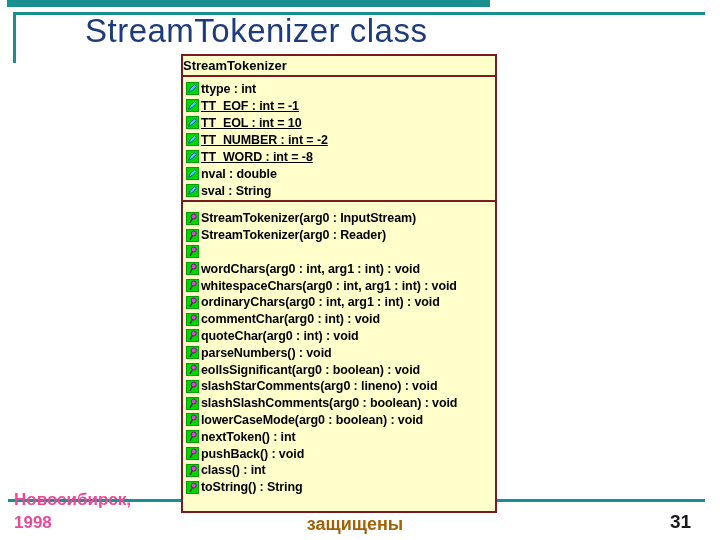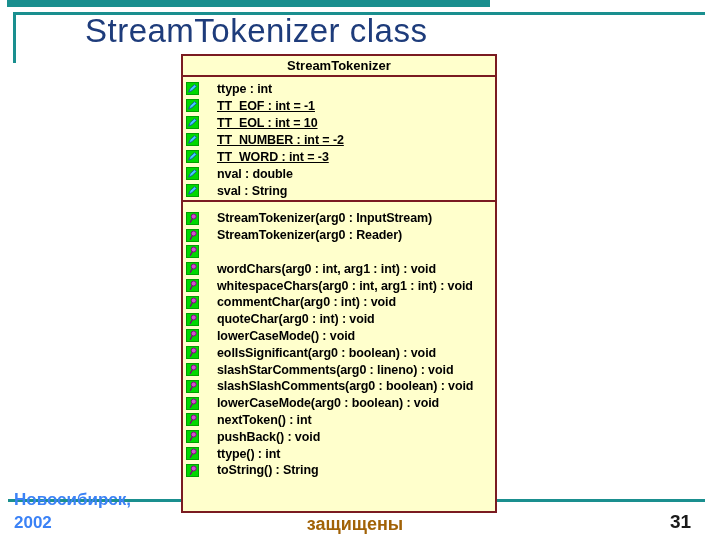--- a/index.html
+++ b/index.html
@@ -17,42 +17,42 @@
     position:absolute;left:85px;top:12px;margin:0;
     font-size:33px;font-weight:normal;letter-spacing:.5px;color:#1E3C7B;white-space:nowrap;
   }
   
   .uml-box{
     position:absolute;left:181px;top:54px;width:316px;height:459px;
     background:#FFFFCC;border:2px solid #7A1B21;box-sizing:border-box;
     z-index:2;display:flex;flex-direction:column;
   }
   .uml-header{
-    height:19px;line-height:19px;text-align:center;
+    height:19px;line-height:19px;text-align:left;
     font-size:13px;font-weight:bold;color:#000;
     border-bottom:2px solid #7A1B21;flex:0 0 auto;
   }
   .uml-fields{
     flex:0 0 auto;height:120px;padding-top:3px;box-sizing:content-box;
     border-bottom:2px solid #7A1B21;overflow:hidden;
   }
   .uml-methods{flex:1 1 auto;padding-top:8px;overflow:hidden;}
   .row{display:flex;align-items:center;padding-left:3px;overflow:hidden;}
   .field-row{height:17px;}
   .method-row{height:16.8px;}
   .icon{flex:0 0 13px;width:13px;height:13px;line-height:0;}
   .row-label{
-    margin-left:18px;font-size:12.5px;font-weight:bold;color:#000;
+    margin-left:2px;font-size:12.5px;font-weight:bold;color:#000;
     white-space:nowrap;letter-spacing:-0.1px;
   }
   .row-label.static{text-decoration:underline;}
   
   .footer-left{
     position:absolute;left:14px;top:488px;z-index:3;
-    font-size:17px;font-weight:bold;line-height:23px;color:#3b82f6;
+    font-size:17px;font-weight:bold;line-height:23px;color:#ec4899;
   }
   .footer-center{
     position:absolute;left:275px;top:514px;width:160px;z-index:0;
     text-align:center;font-size:18px;font-weight:bold;color:#a16207;
   }
   .page-number{
     position:absolute;left:670px;top:511px;z-index:3;
     font-size:19px;font-weight:bold;color:#1A1A1A;
   }
 </style>
@@ -96,21 +96,21 @@
               <rect x="0.5" y="0.5" width="12" height="12" fill="#00D800" stroke="#00A000" stroke-width="1"></rect>
               <path d="M2.6 10.2 L4.2 6.6 L8.6 2.6 L10.4 4.6 L6.1 8.6 Z" fill="#44CCFF" stroke="#1A4F9C" stroke-width="0.9"></path>
             </svg></span>
           <span class="row-label static">TT_NUMBER : int = -2</span>
         </div>
         <div class="row field-row">
           <span class="icon"><svg width="13" height="13" viewBox="0 0 13 13">
               <rect x="0.5" y="0.5" width="12" height="12" fill="#00D800" stroke="#00A000" stroke-width="1"></rect>
               <path d="M2.6 10.2 L4.2 6.6 L8.6 2.6 L10.4 4.6 L6.1 8.6 Z" fill="#44CCFF" stroke="#1A4F9C" stroke-width="0.9"></path>
             </svg></span>
-          <span class="row-label static">TT_WORD : int = -3</span>
+          <span class="row-label static">TT_WORD : int = -8</span>
         </div>
         <div class="row field-row">
           <span class="icon"><svg width="13" height="13" viewBox="0 0 13 13">
               <rect x="0.5" y="0.5" width="12" height="12" fill="#00D800" stroke="#00A000" stroke-width="1"></rect>
               <path d="M2.6 10.2 L4.2 6.6 L8.6 2.6 L10.4 4.6 L6.1 8.6 Z" fill="#44CCFF" stroke="#1A4F9C" stroke-width="0.9"></path>
             </svg></span>
           <span class="row-label">nval : double</span>
         </div>
         <div class="row field-row">
           <span class="icon"><svg width="13" height="13" viewBox="0 0 13 13">
@@ -159,37 +159,45 @@
               <circle cx="7.7" cy="4.5" r="2.5" fill="#D24FD2" stroke="#7A007A" stroke-width="0.9"></circle>
             </svg></span>
           <span class="row-label">whitespaceChars(arg0 : int, arg1 : int) : void</span>
         </div>
         <div class="row method-row">
           <span class="icon"><svg width="13" height="13" viewBox="0 0 13 13">
               <rect x="0.5" y="0.5" width="12" height="12" fill="#00D800" stroke="#00A000" stroke-width="1"></rect>
               <path d="M6.2 6.9 L4.1 10.8" stroke="#7A007A" stroke-width="1.3" fill="none"></path>
               <circle cx="7.7" cy="4.5" r="2.5" fill="#D24FD2" stroke="#7A007A" stroke-width="0.9"></circle>
             </svg></span>
+          <span class="row-label">ordinaryChars(arg0 : int, arg1 : int) : void</span>
+        </div>
+        <div class="row method-row">
+          <span class="icon"><svg width="13" height="13" viewBox="0 0 13 13">
+              <rect x="0.5" y="0.5" width="12" height="12" fill="#00D800" stroke="#00A000" stroke-width="1"></rect>
+              <path d="M6.2 6.9 L4.1 10.8" stroke="#7A007A" stroke-width="1.3" fill="none"></path>
+              <circle cx="7.7" cy="4.5" r="2.5" fill="#D24FD2" stroke="#7A007A" stroke-width="0.9"></circle>
+            </svg></span>
           <span class="row-label">commentChar(arg0 : int) : void</span>
         </div>
         <div class="row method-row">
           <span class="icon"><svg width="13" height="13" viewBox="0 0 13 13">
               <rect x="0.5" y="0.5" width="12" height="12" fill="#00D800" stroke="#00A000" stroke-width="1"></rect>
               <path d="M6.2 6.9 L4.1 10.8" stroke="#7A007A" stroke-width="1.3" fill="none"></path>
               <circle cx="7.7" cy="4.5" r="2.5" fill="#D24FD2" stroke="#7A007A" stroke-width="0.9"></circle>
             </svg></span>
           <span class="row-label">quoteChar(arg0 : int) : void</span>
         </div>
         <div class="row method-row">
           <span class="icon"><svg width="13" height="13" viewBox="0 0 13 13">
               <rect x="0.5" y="0.5" width="12" height="12" fill="#00D800" stroke="#00A000" stroke-width="1"></rect>
               <path d="M6.2 6.9 L4.1 10.8" stroke="#7A007A" stroke-width="1.3" fill="none"></path>
               <circle cx="7.7" cy="4.5" r="2.5" fill="#D24FD2" stroke="#7A007A" stroke-width="0.9"></circle>
             </svg></span>
-          <span class="row-label">lowerCaseMode() : void</span>
+          <span class="row-label">parseNumbers() : void</span>
         </div>
         <div class="row method-row">
           <span class="icon"><svg width="13" height="13" viewBox="0 0 13 13">
               <rect x="0.5" y="0.5" width="12" height="12" fill="#00D800" stroke="#00A000" stroke-width="1"></rect>
               <path d="M6.2 6.9 L4.1 10.8" stroke="#7A007A" stroke-width="1.3" fill="none"></path>
               <circle cx="7.7" cy="4.5" r="2.5" fill="#D24FD2" stroke="#7A007A" stroke-width="0.9"></circle>
             </svg></span>
           <span class="row-label">eolIsSignificant(arg0 : boolean) : void</span>
         </div>
         <div class="row method-row">
@@ -231,32 +239,32 @@
               <circle cx="7.7" cy="4.5" r="2.5" fill="#D24FD2" stroke="#7A007A" stroke-width="0.9"></circle>
             </svg></span>
           <span class="row-label">pushBack() : void</span>
         </div>
         <div class="row method-row">
           <span class="icon"><svg width="13" height="13" viewBox="0 0 13 13">
               <rect x="0.5" y="0.5" width="12" height="12" fill="#00D800" stroke="#00A000" stroke-width="1"></rect>
               <path d="M6.2 6.9 L4.1 10.8" stroke="#7A007A" stroke-width="1.3" fill="none"></path>
               <circle cx="7.7" cy="4.5" r="2.5" fill="#D24FD2" stroke="#7A007A" stroke-width="0.9"></circle>
             </svg></span>
-          <span class="row-label">ttype() : int</span>
+          <span class="row-label">class() : int</span>
         </div>
         <div class="row method-row">
           <span class="icon"><svg width="13" height="13" viewBox="0 0 13 13">
               <rect x="0.5" y="0.5" width="12" height="12" fill="#00D800" stroke="#00A000" stroke-width="1"></rect>
               <path d="M6.2 6.9 L4.1 10.8" stroke="#7A007A" stroke-width="1.3" fill="none"></path>
               <circle cx="7.7" cy="4.5" r="2.5" fill="#D24FD2" stroke="#7A007A" stroke-width="0.9"></circle>
             </svg></span>
           <span class="row-label">toString() : String</span>
         </div>
       </div>
   </div>
 
   <div class="footer-left">
     <div>Новосибирск,</div>
-    <div>2002</div>
+    <div>1998</div>
   </div>
   <div class="footer-center">защищены</div>
   <div class="page-number">31</div>
 </div>
 
 </body></html>

